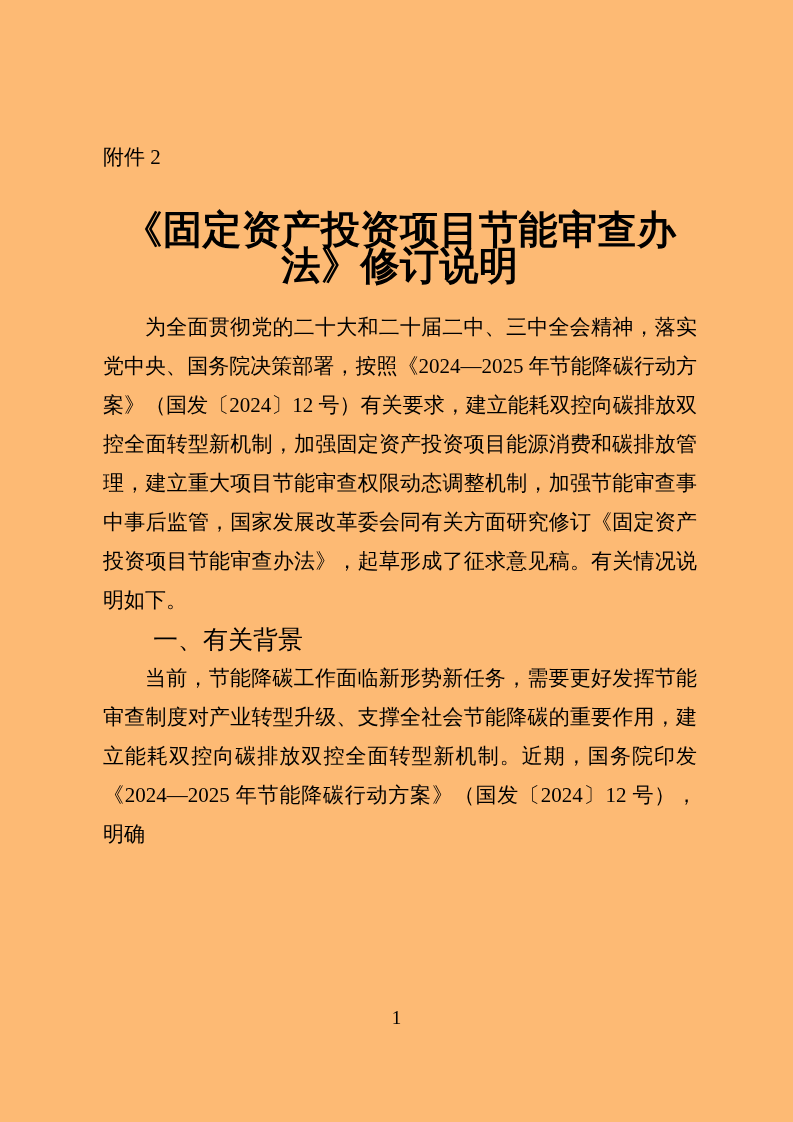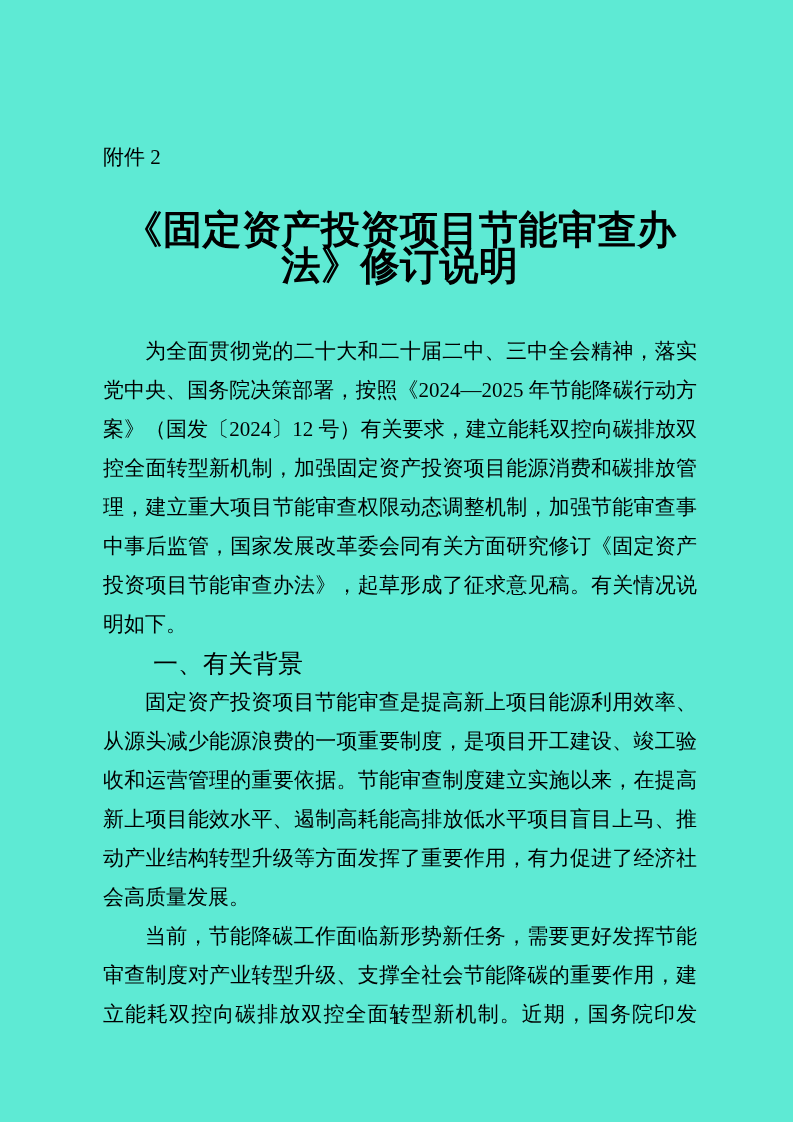--- a/index.html
+++ b/index.html
@@ -14,21 +14,21 @@
     font-family: "Liberation Serif", serif;
     position: relative;
     overflow: hidden;
   }
   .page {
     position: absolute;
     top: 0;
     left: 0;
     width: 793px;
     height: 1122px;
-    background: #5eead4;
+    background: #fdba74;
   }
   .content {
     position: absolute;
     left: 103px;
     top: 146px;
     width: 594px;
   }
   .attachment-label {
     font-size: 21px;
     line-height: 22px;
@@ -38,21 +38,21 @@
   .doc-title {
     margin-top: 44px;
     font-size: 39px;
     line-height: 36px;
     font-weight: bold;
     text-align: center;
     letter-spacing: 0.5px;
     font-family: "Liberation Sans", sans-serif;
   }
   .body-text {
-    margin-top: 48px;
+    margin-top: 24px;
     height: 704px;
     overflow: hidden;
     font-size: 21px;
     line-height: 39px;
     text-align: justify;
     font-family: "Liberation Serif", serif;
   }
   .body-text p {
     margin: 0;
     text-indent: 2em;
@@ -84,20 +84,19 @@
   <div class="content">
     <div class="attachment-label">附件 2</div>
 
     <div class="doc-title">《固定资产投资项目节能审查办法》修订说明</div>
 
     <div class="body-text">
       <p>为全面贯彻党的二十大和二十届二中、三中全会精神，落实党中央、国务院决策部署，按照《2024—2025 年节能降碳行动方案》（国发〔2024〕12 号）有关要求，建立能耗双控向碳排放双控全面转型新机制，加强固定资产投资项目能源消费和碳排放管理，建立重大项目节能审查权限动态调整机制，加强节能审查事中事后监管，国家发展改革委会同有关方面研究修订《固定资产投资项目节能审查办法》，起草形成了征求意见稿。有关情况说明如下。</p>
 
       <h2 class="section-heading">一、有关背景</h2>
 
-      <p>固定资产投资项目节能审查是提高新上项目能源利用效率、从源头减少能源浪费的一项重要制度，是项目开工建设、竣工验收和运营管理的重要依据。节能审查制度建立实施以来，在提高新上项目能效水平、遏制高耗能高排放低水平项目盲目上马、推动产业结构转型升级等方面发挥了重要作用，有力促进了经济社会高质量发展。</p>
 
       <p>当前，节能降碳工作面临新形势新任务，需要更好发挥节能审查制度对产业转型升级、支撑全社会节能降碳的重要作用，建立能耗双控向碳排放双控全面转型新机制。近期，国务院印发《2024—2025 年节能降碳行动方案》（国发〔2024〕12 号），明确</p>
     </div>
   </div>
 
   <div class="page-number">1</div>
 </div>
 
 </body></html>

